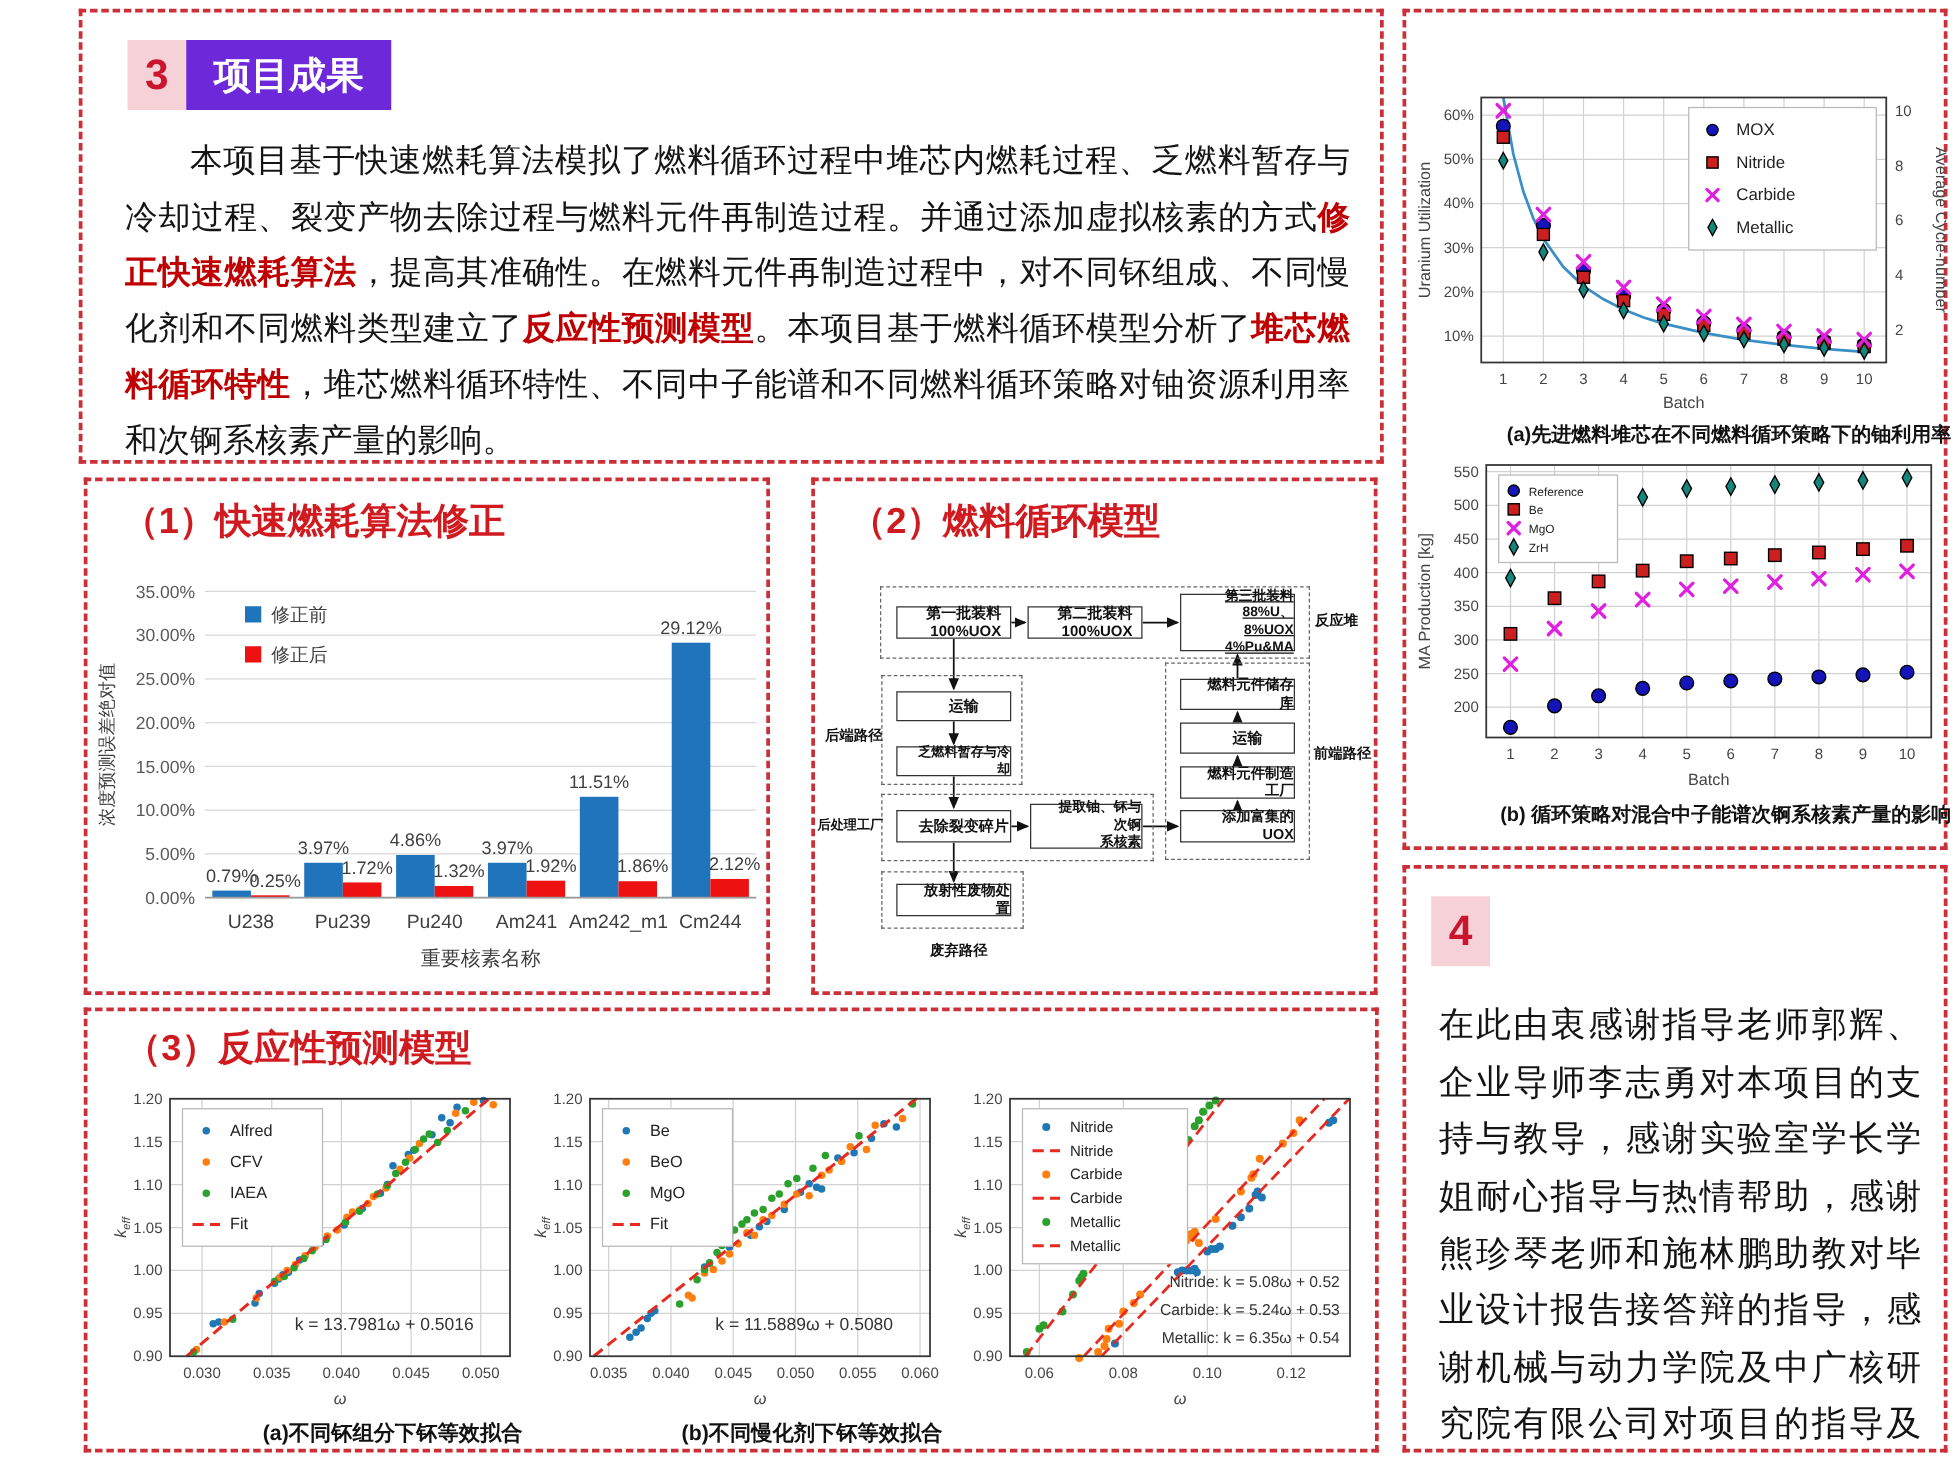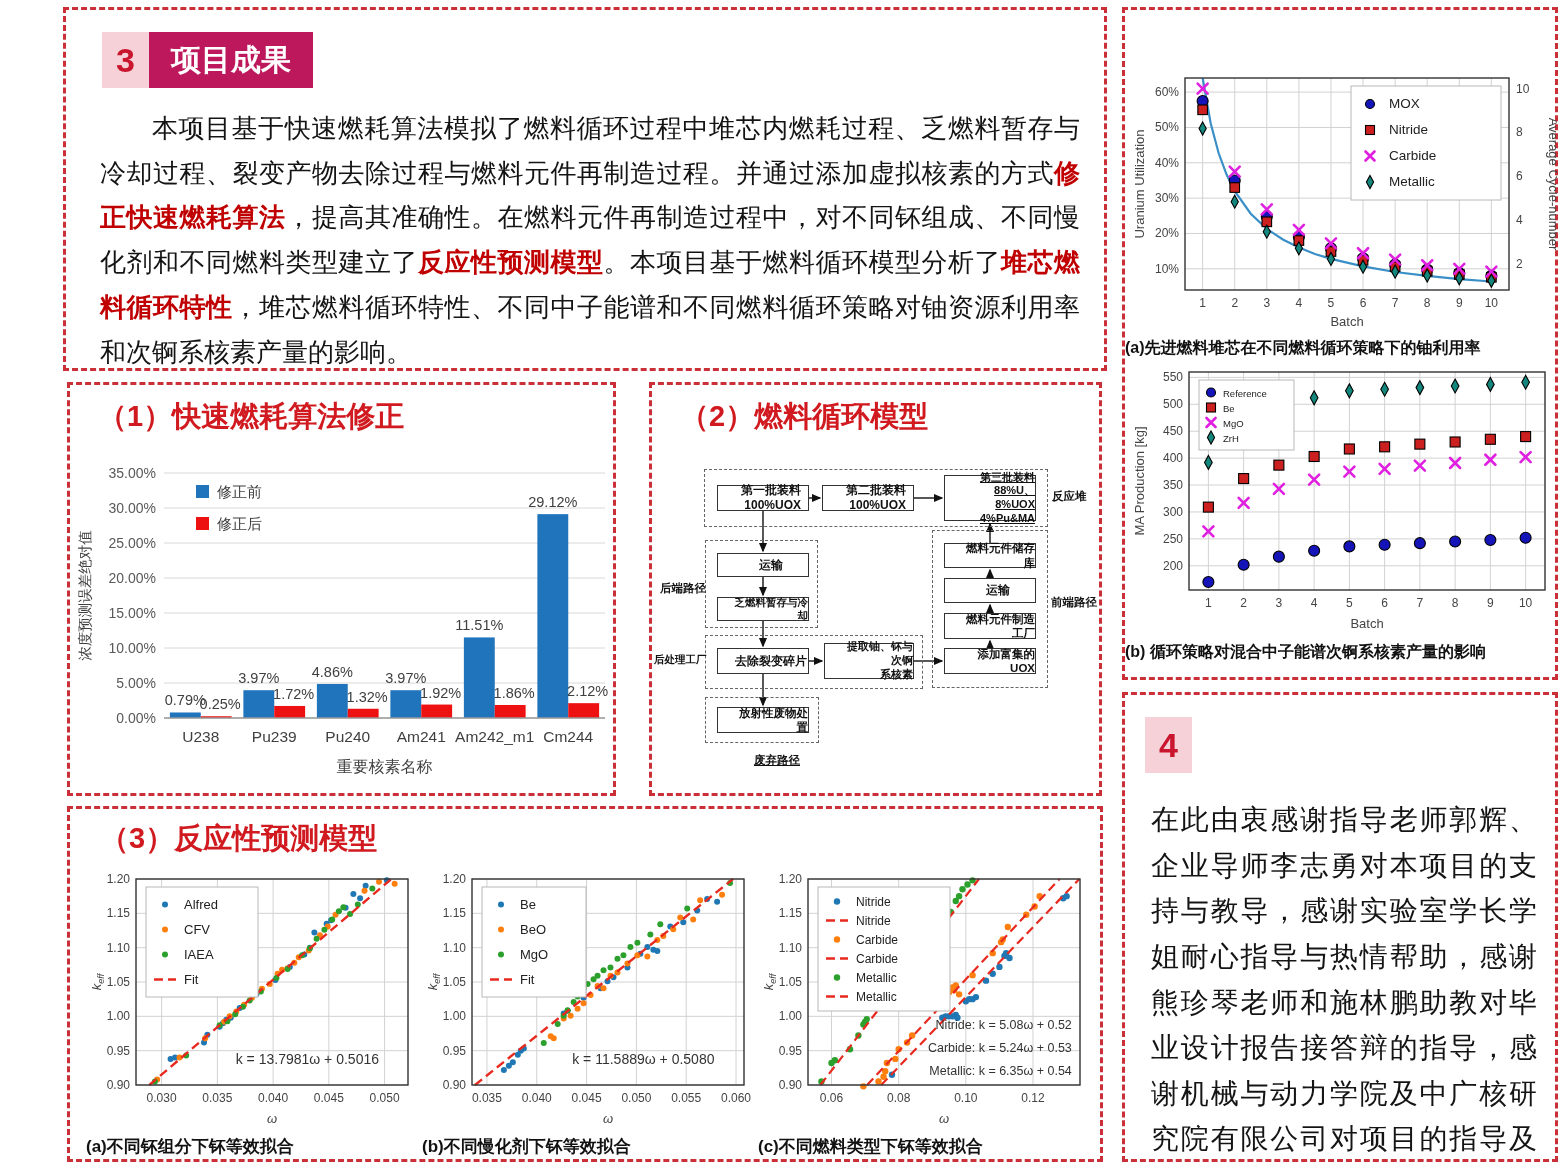--- a/index.html
+++ b/index.html
@@ -1,25 +1,25 @@
 <!DOCTYPE html>
 <html><head>
 <meta charset="utf-8">
 <style>
   html,body{margin:0;padding:0;background:#fff;font-family:"Liberation Sans","DejaVu Sans",sans-serif;}
   .page{position:relative;width:1565px;height:1170px;background:#fff;overflow:hidden;}
   .panel{position:absolute;border:3px dashed #CB3038;background:#fff;box-sizing:border-box;}
   .chip{position:absolute;display:flex;height:56px;}
   .chip-num{background:#F6D2D8;color:#C9152E;font-weight:bold;font-size:34px;width:47px;display:flex;align-items:center;justify-content:center;}
-  .chip-label{background:#be185d;color:#fff;font-weight:bold;font-size:30px;display:flex;align-items:center;padding:0 22px;white-space:pre;}
+  .chip-label{background:#6d28d9;color:#fff;font-weight:bold;font-size:30px;display:flex;align-items:center;padding:0 22px;white-space:pre;}
   .sec-title{position:absolute;color:#D11A1F;font-weight:bold;font-size:29px;white-space:nowrap;}
   .para{position:absolute;color:#141414;font-size:26px;line-height:1.72;text-align:justify;text-indent:2em;}
   .para .hl{color:#C00000;font-weight:bold;}
   .ack-text{position:absolute;color:#141414;font-size:28px;line-height:1.63;text-align:justify;}
-  .caption{position:absolute;font-weight:bold;color:#111;text-align:left;font-size:17px;white-space:nowrap;}
+  .caption{position:absolute;font-weight:bold;color:#111;text-align:right;font-size:17px;white-space:nowrap;}
   .flow-node{position:absolute;background:#fff;border:1.5px solid #333;display:flex;align-items:center;justify-content:center;
              text-align:right;font-size:12px;font-weight:bold;color:#111;white-space:pre-line;line-height:1.25;box-sizing:border-box;padding-left:16px;}
   .flow-dashed{position:absolute;border:1.5px dashed #666;box-sizing:border-box;}
   .flow-label{position:absolute;font-size:11.5px;font-weight:bold;color:#111;white-space:nowrap;}
   svg{position:absolute;}
 </style>
 </head>
 <body>
 
 <div class="page">
@@ -136,21 +136,21 @@
       <div class="flow-node" style="left:65px;top:322px;width:92px;height:26px;font-size:11.5px;">放射性废物处置</div>
       <div class="flow-node" style="left:292px;top:158px;width:92px;height:25px;font-size:11.5px;">燃料元件储存库</div>
       <div class="flow-node" style="left:292px;top:193px;width:92px;height:25px;">运输</div>
       <div class="flow-node" style="left:292px;top:228px;width:92px;height:26px;font-size:11.5px;">燃料元件制造工厂</div>
       <div class="flow-node" style="left:292px;top:263px;width:92px;height:26px;font-size:11.5px;">添加富集的UOX</div>
 
       <div class="flow-label" style="left:400px;top:104px;">反应堆</div>
       <div class="flow-label" style="left:8px;top:196px;">后端路径</div>
       <div class="flow-label" style="left:2px;top:268px;font-size:10.5px;">后处理工厂</div>
       <div class="flow-label" style="left:399px;top:210px;">前端路径</div>
-      <div class="flow-label" style="left:102px;top:368px;text-decoration:underline;">废弃路径</div>
+      <div class="flow-label" style="left:92px;top:368px;">废弃路径</div>
     </div>
   </div>
 
   <div class="panel" style="left:67px;top:806px;width:1036px;height:356px;">
     <div class="sec-title" style="left:30px;top:10px;">（3）反应性预测模型</div>
     <svg width="332" height="260" style="left:16px;top:62px;">
         <rect x="50" y="8" width="272" height="206" fill="#fff"></rect>
         <line x1="75.63934426229508" x2="75.63934426229508" y1="8" y2="214" stroke="#d2d2d2" stroke-width="1"></line>
         <text x="75.63934426229508" y="231" text-anchor="middle" font-size="12" fill="#444">0.030</text>
         <line x1="131.3770491803279" x2="131.3770491803279" y1="8" y2="214" stroke="#d2d2d2" stroke-width="1"></line>
@@ -462,21 +462,20 @@
         <circle cx="79" cy="106.5" r="3.2" fill="#2ca02c"></circle>
         <text x="98" y="110.5" font-size="12" fill="#222">Metallic</text>
         <line x1="68" x2="90" y1="125.5" y2="125.5" stroke="#E8291F" stroke-width="2.4" stroke-dasharray="9,5"></line>
         <text x="98" y="129.5" font-size="12" fill="#222">Metallic</text>
         <text x="313.84" y="158.38" text-anchor="end" font-size="12.5" fill="#333">Nitride: k = 5.08ω + 0.52</text>
         <text x="313.84" y="181.04" text-anchor="end" font-size="12.5" fill="#333">Carbide: k = 5.24ω + 0.53</text>
         <text x="313.84" y="203.7" text-anchor="end" font-size="12.5" fill="#333">Metallic: k = 6.35ω + 0.54</text>
       </svg>
     <div class="caption" style="left:16px;top:326px;width:332px;">(a)不同钚组分下钚等效拟合</div>
     <div class="caption" style="left:352px;top:326px;width:332px;">(b)不同慢化剂下钚等效拟合</div>
-    <div class="caption" style="left:688px;top:326px;width:332px;">(c)不同燃料类型下钚等效拟合</div>
   </div>
 
   <div class="panel" style="left:1122px;top:7px;width:436px;height:673px;">
     <svg width="428" height="266" style="left:4px;top:58px;">
         <rect x="56" y="10" width="324" height="212" fill="#fff"></rect>
         <line x1="73.64356435643565" x2="73.64356435643565" y1="10" y2="222" stroke="#d2d2d2" stroke-width="1"></line>
         <text x="73.64356435643565" y="239" text-anchor="middle" font-size="12" fill="#444">1</text>
         <line x1="105.7227722772277" x2="105.7227722772277" y1="10" y2="222" stroke="#d2d2d2" stroke-width="1"></line>
         <text x="105.7227722772277" y="239" text-anchor="middle" font-size="12" fill="#444">2</text>
         <line x1="137.8019801980198" x2="137.8019801980198" y1="10" y2="222" stroke="#d2d2d2" stroke-width="1"></line>

